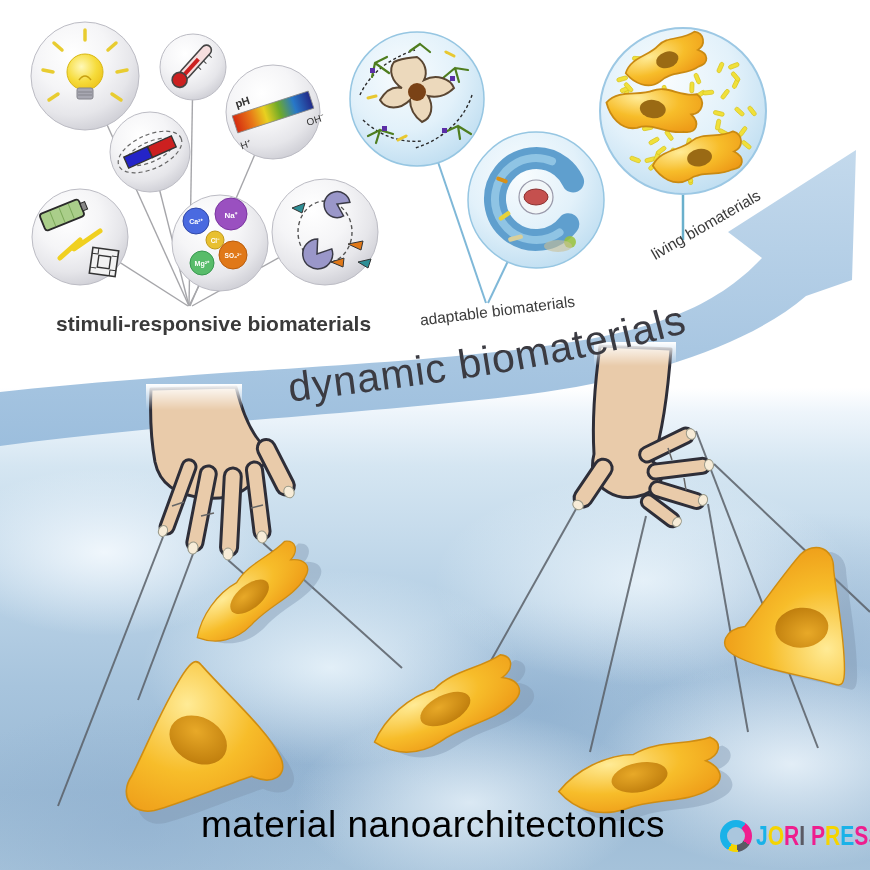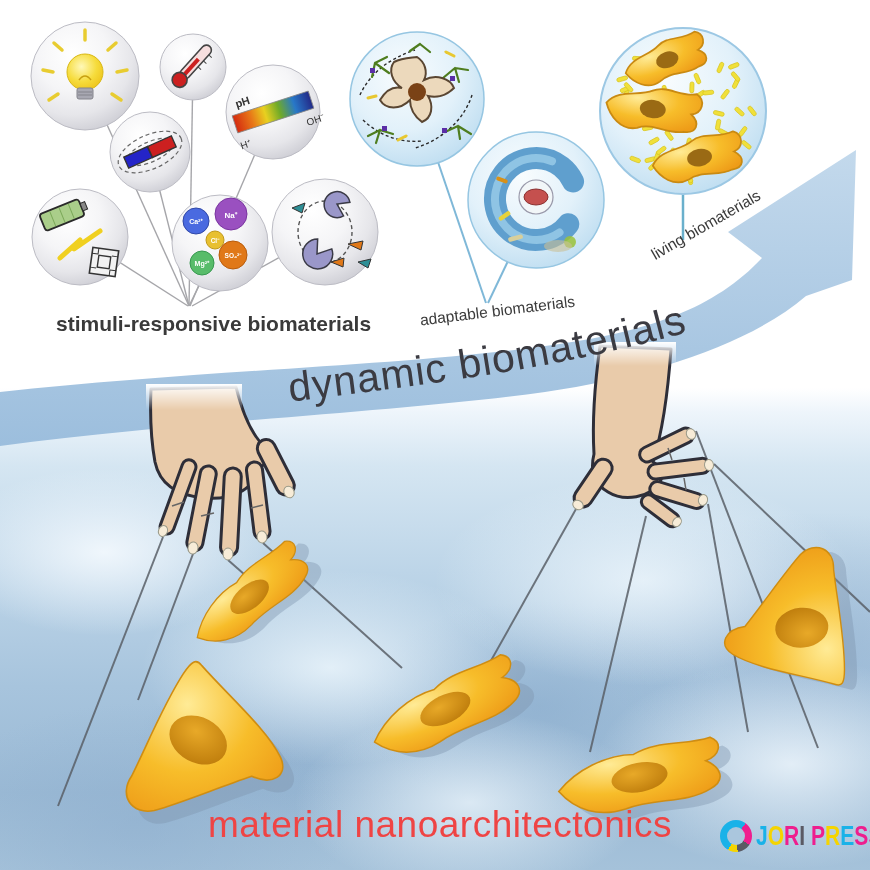--- a/index.html
+++ b/index.html
@@ -16,21 +16,21 @@
       radial-gradient(260px 150px at 62% 66%, rgba(126,162,198,.45), rgba(126,162,198,0) 70%),
       radial-gradient(330px 180px at 94% 52%, rgba(136,168,202,.45), rgba(136,168,202,0) 70%),
       radial-gradient(220px 120px at 33% 75%, rgba(130,164,199,.4), rgba(130,164,199,0) 70%),
       linear-gradient(180deg,#ffffff 0%,#eef5fb 5%,#d5e6f2 16%,#bdd5e8 38%,#a7c4dd 62%,#9bbad5 84%,#a5c2da 100%);}
   svg{position:absolute;left:0;top:0;}
   .label{position:absolute;color:#3a3a3a;white-space:nowrap;}
   .lab-center{text-align:center;}
   #stimuli-label{left:56px;top:312px;width:310px;font-size:21px;font-weight:bold;}
   #adaptable-label{left:395px;top:302px;width:205px;font-size:15.5px;transform:rotate(-7deg);}
   #living-label{left:626px;top:216px;width:160px;font-size:15.5px;transform:rotate(-30deg);}
-  #footer-title{left:130px;top:804px;width:620px;font-size:37px;color:#ef4444;letter-spacing:.5px;}
+  #footer-title{left:123px;top:804px;width:620px;font-size:37px;color:#000000;letter-spacing:.5px;}
   #logo{position:absolute;left:720px;top:818px;height:36px;display:flex;align-items:center;}
   #logo-ring{width:32px;height:32px;border-radius:50%;position:relative;
     background:conic-gradient(from 210deg,#1ab2e8 0 52%,#ee1e8e 52% 76%,#5a5a64 76% 90%,#f5d400 90% 100%);}
   #logo-ring::after{content:"";position:absolute;left:7px;top:7px;width:18px;height:18px;border-radius:50%;background:#aac6dd;}
   #logo-text{margin-left:4px;font-size:27px;font-weight:bold;line-height:32px;transform:scaleX(.78);transform-origin:left center;letter-spacing:0;}
 </style>
 </head>
 <body>
 
 <div id="stage">

